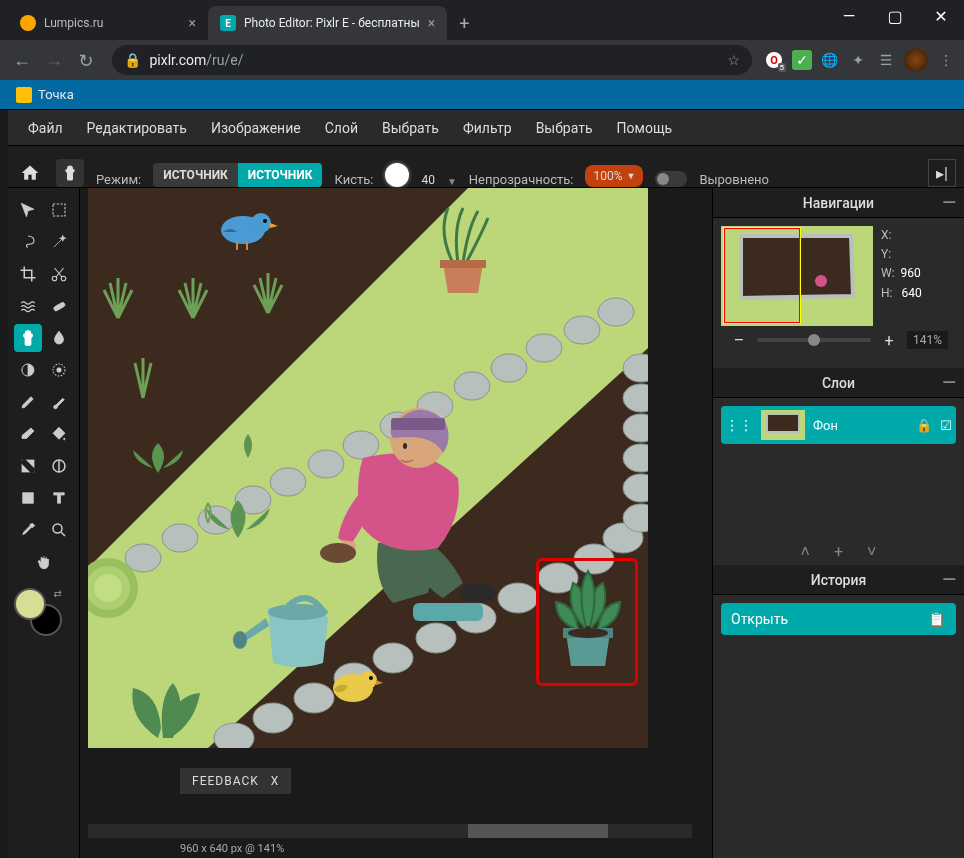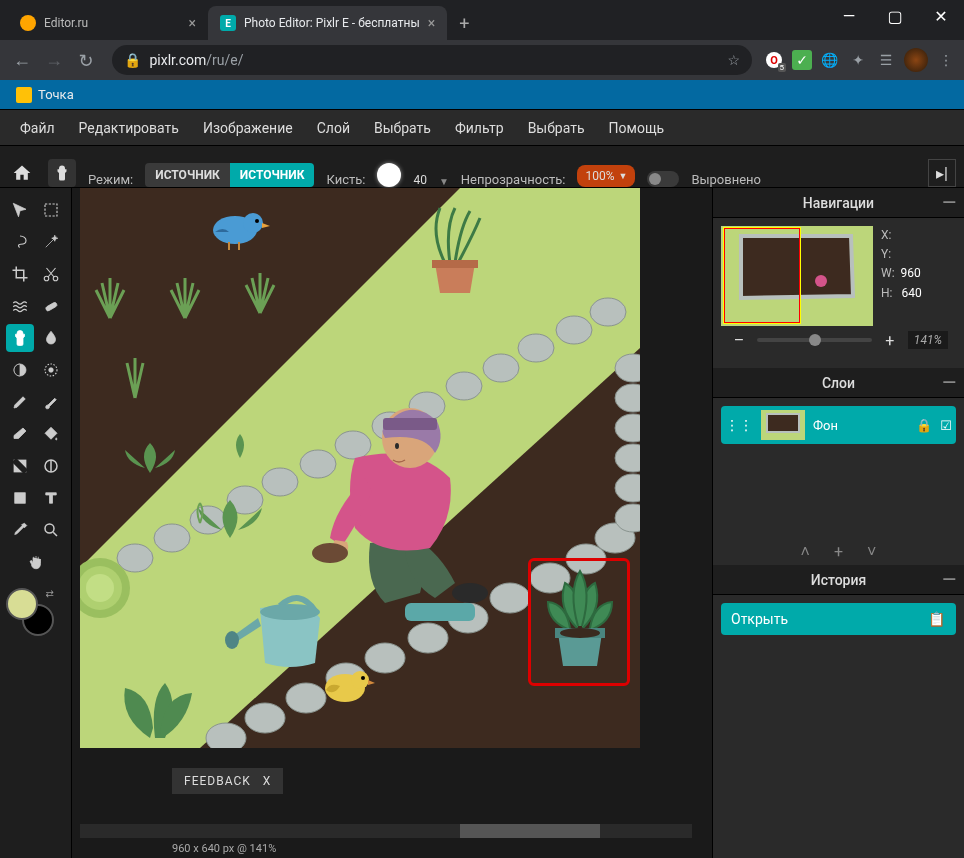--- a/index.html
+++ b/index.html
@@ -27,21 +27,21 @@
 .url-text .domain { color: #e8eaed; }
 .ext-icons { display: flex; gap: 8px; align-items: center; }
 .ext-icon { width: 20px; height: 20px; display: flex; align-items: center; justify-content: center; font-size: 14px;}
 .avatar { width: 24px; height: 24px; border-radius: 50%; background: radial-gradient(circle, #8b4513, #2a1a0a); }
 
 .bookmarks-bar { height: 30px; background: #0369a1; display: flex; align-items: center; padding: 0 16px; border-bottom: 1px solid #000;}
 .bookmark { display: flex; align-items: center; color: #e8eaed; font-size: 13px; gap: 6px; cursor: pointer;}
 .bookmark-icon { width: 16px; height: 16px; background: #ffc107; border-radius: 2px; }
 
 
-.app { height: calc(858px - 110px); background: #1a1a1a; display: flex; flex-direction: column; }
+.app { height: calc(858px - 110px); background: #1a1a1a; display: flex; flex-direction: column; padding-left: 8px; }
 
 .menubar { height: 36px; background: #2a2a2a; display: flex; align-items: center; padding: 0 8px; border-bottom: 1px solid #000;}
 .menu-item { padding: 0 12px; color: #ddd; font-size: 14px; cursor: pointer; height: 100%; display: flex; align-items: center; }
 
 .tool-options { height: 42px; background: #1e1e1e; display: flex; align-items: flex-end; padding: 0 8px; gap: 12px; border-bottom: 1px solid #000;}
 .home-btn, .tool-icon-btn { width: 28px; height: 28px; display: flex; align-items: center; justify-content: center; cursor: pointer; color: #ddd;}
 .tool-icon-btn { background: #333; border-radius: 4px;}
 .option-label { color: #bbb; font-size: 13px; }
 .mode-btns { display: flex; border-radius: 4px; overflow: hidden; }
 .mode-btn { padding: 5px 10px; font-size: 12px; font-weight: bold; cursor: pointer; background: #3a3a3a; color: #ddd; }
@@ -86,21 +86,21 @@
 .nav-thumb { width: 152px; height: 100px; position: relative; }
 .nav-thumb svg { width:100%; height:100%; }
 .nav-viewport { position: absolute; border: 1px solid #ff0; }
 .nav-viewport2 { position: absolute; border: 1px solid #f00; }
 .nav-info { color: #bbb; font-size: 12px; line-height: 1.6; }
 .nav-info .val { color: #fff; }
 .zoom-row { display: flex; align-items: center; gap: 8px; padding: 4px 8px 10px; }
 .zoom-btn { width: 20px; height: 20px; color: #ddd; font-size: 16px; cursor: pointer; display: flex; align-items: center; justify-content: center;}
 .zoom-slider { flex: 1; height: 4px; background: #444; position: relative; border-radius: 2px;}
 .zoom-knob { width: 12px; height: 12px; background: #888; border-radius: 50%; position: absolute; top: -4px; left: 45%;}
-.zoom-val { background: #1a1a1a; padding: 2px 6px; color: #aaa; font-size: 12px; border-radius:0;font-style:italic;}
+.zoom-val { background: #1a1a1a; padding: 2px 6px; color: #aaa; font-size: 12px; border-radius:0;}
 
 .layers-panel { flex: 0 0 auto; }
 .layers-content { padding: 8px; min-height: 140px;}
 .layer-item { display: flex; align-items: center; background: #0aa; border-radius: 4px; padding: 4px; gap: 8px; }
 .layer-drag { color: #fff; cursor: grab; font-size: 14px;}
 .layer-thumb { width: 44px; height: 30px; }
 .layer-name { flex: 1; color: #fff; font-size: 13px; }
 .layer-lock, .layer-vis { color: #fff; font-size: 13px; cursor: pointer;}
 .layer-actions { display: flex; justify-content: center; gap: 24px; padding: 4px; color: #888; }
 .layer-act { cursor: pointer; font-size: 16px;}
@@ -111,21 +111,21 @@
 .history-icon { margin-left: auto; }
 
 </style>
 </head>
 <body>
 
 <div class="browser-titlebar">
   <div class="tabs">
     <div class="tab">
       <div class="tab-favicon lumpics"></div>
-      <span class="tab-title">Editor.ru</span>
+      <span class="tab-title">Lumpics.ru</span>
       <span class="tab-close">×</span>
     </div>
     <div class="tab active">
       <div class="tab-favicon pixlr">E</div>
       <span class="tab-title">Photo Editor: Pixlr E - бесплатны</span>
       <span class="tab-close">×</span>
     </div>
     <div class="new-tab">+</div>
   </div>
   <div class="window-controls">

